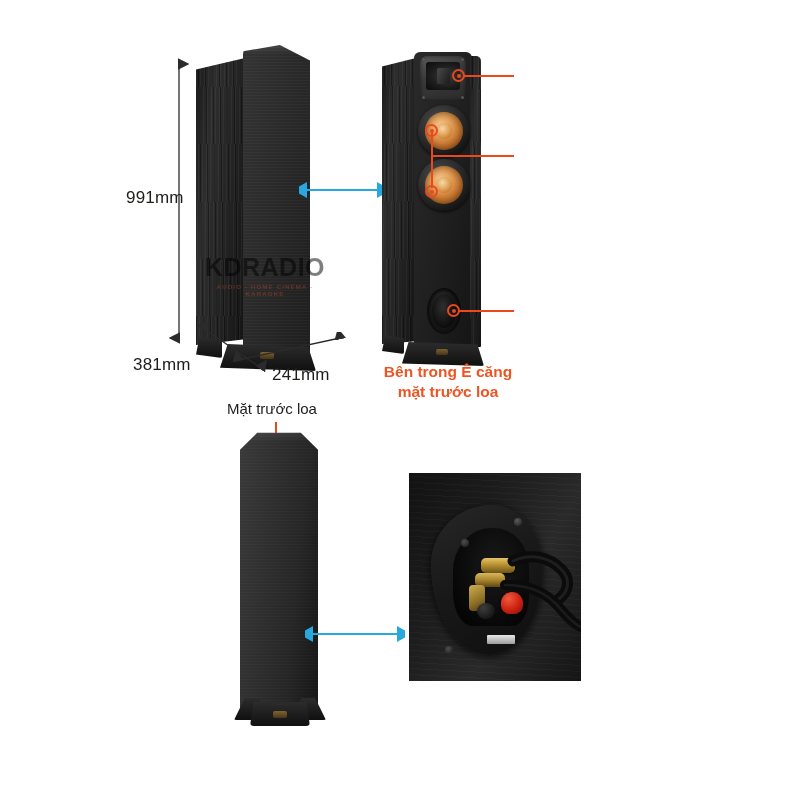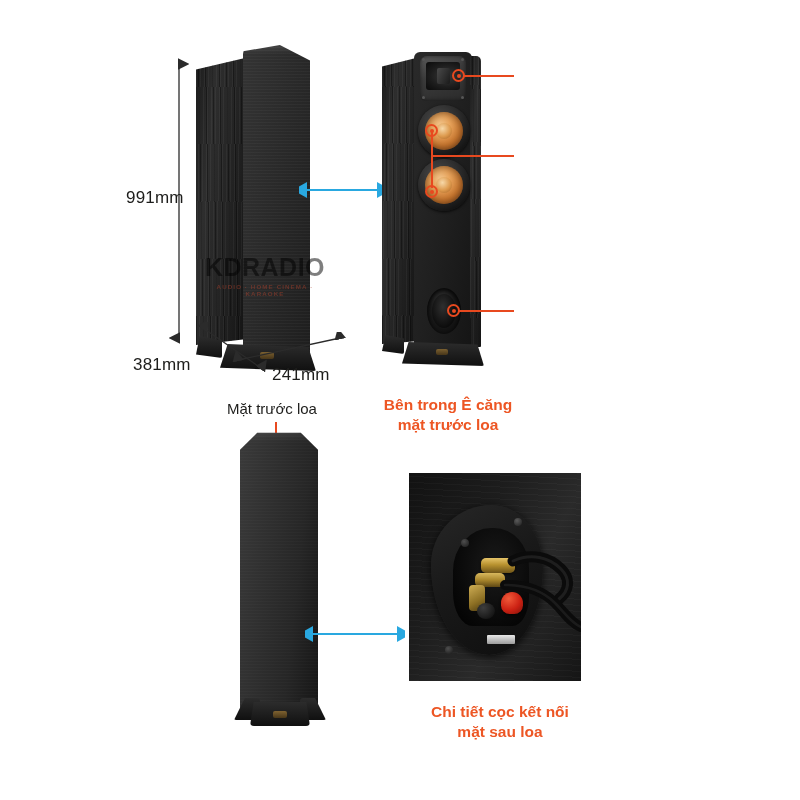--- a/index.html
+++ b/index.html
@@ -269,21 +269,21 @@
       <i></i>
     </div>
   <div class="abs leader-v" style="left:431px; top:130px; height:58px;"></div>
   <div class="abs leader-h" style="left:431px; top:155px; width:83px;"></div>
 
   <div class="abs dot" style="left:447px; top:304px; width:13px; height:13px;">
       <i></i>
     </div>
   <div class="abs leader-h" style="left:459px; top:310px; width:55px;"></div>
 
-  <div class="abs caption-orange" style="left:348px; top:362px; width:200px;margin-top:33px;">Bên trong Ê căng
+  <div class="abs caption-orange" style="left:348px; top:362px; width:200px;">Bên trong Ê căng
 mặt trước loa</div>
 
   <div class="abs plain-label" style="left:227px; top:400px;">Mặt trước loa</div>
   <div class="abs leader-v" style="left:275px; top:422px; height:66px;"></div>
   <div class="abs dot" style="left:269px; top:486px; width:13px; height:13px;">
       <i></i>
     </div>
 
   <div class="abs" style="left:234px; top:430px; width:92px; height:300px;">
 
@@ -357,16 +357,14 @@
       <path d="M104 88 C122 80, 140 84, 152 96 C162 106, 160 118, 150 126" stroke="#0b0b0b" stroke-width="11" fill="none" stroke-linecap="round"></path>
       <path d="M104 88 C122 80, 140 84, 152 96 C162 106, 160 118, 150 126" stroke="#2c2c2c" stroke-width="3" fill="none" stroke-linecap="round" opacity=".6"></path>
       <path d="M96 112 C116 112, 134 118, 146 130 C156 140, 162 150, 172 154" stroke="#0b0b0b" stroke-width="10" fill="none" stroke-linecap="round"></path>
       <path d="M96 112 C116 112, 134 118, 146 130 C156 140, 162 150, 172 154" stroke="#2a2a2a" stroke-width="2.5" fill="none" stroke-linecap="round" opacity=".55"></path>
     </svg>
 
     <div class="abs" style="left:78px; top:162px; width:28px; height:9px;
                 background:linear-gradient(180deg,#e8e8e8,#9c9c9c); border-radius:1px;"></div>
   </div>
 
-  <div class="abs caption-orange" style="left:395px; top:702px; width:210px;">Chi tiết cọc kết nối
-mặt sau loa</div>
 
 </div>
 
 </body></html>

